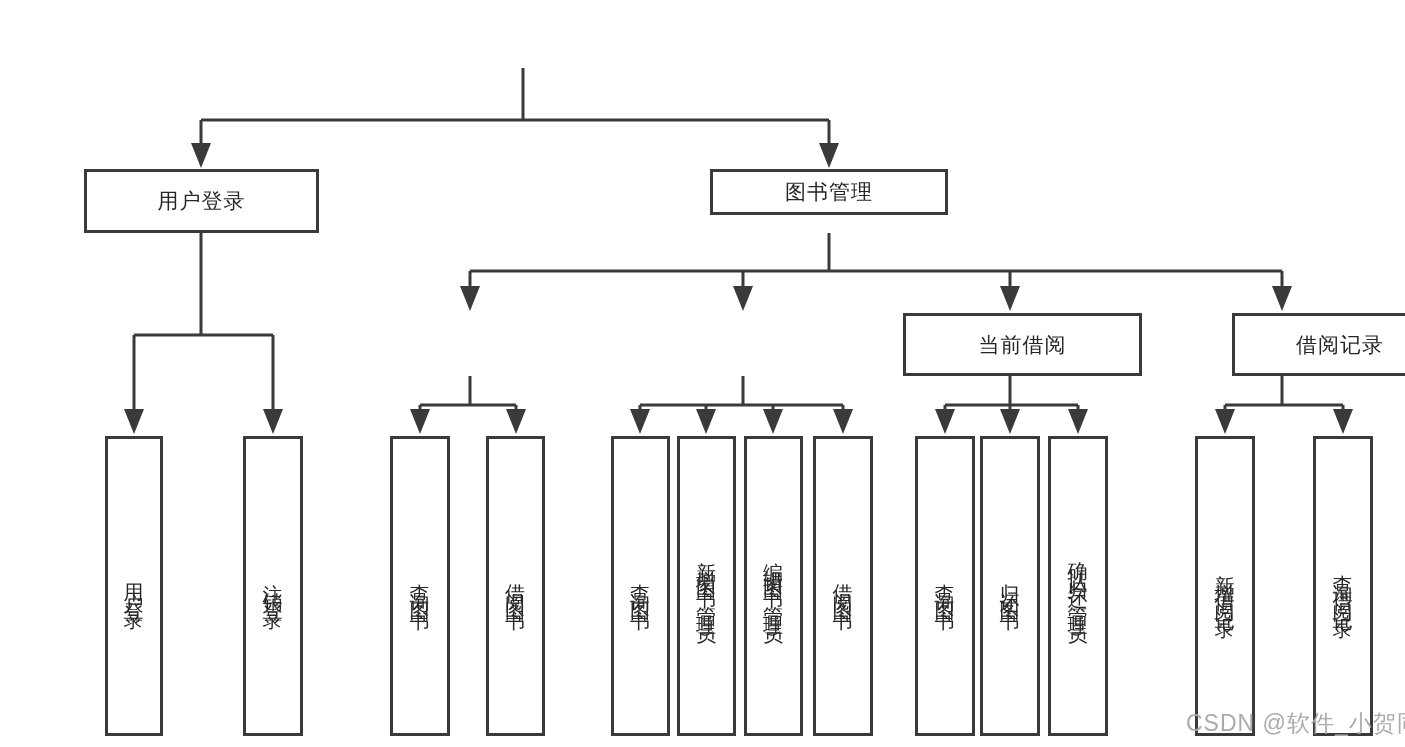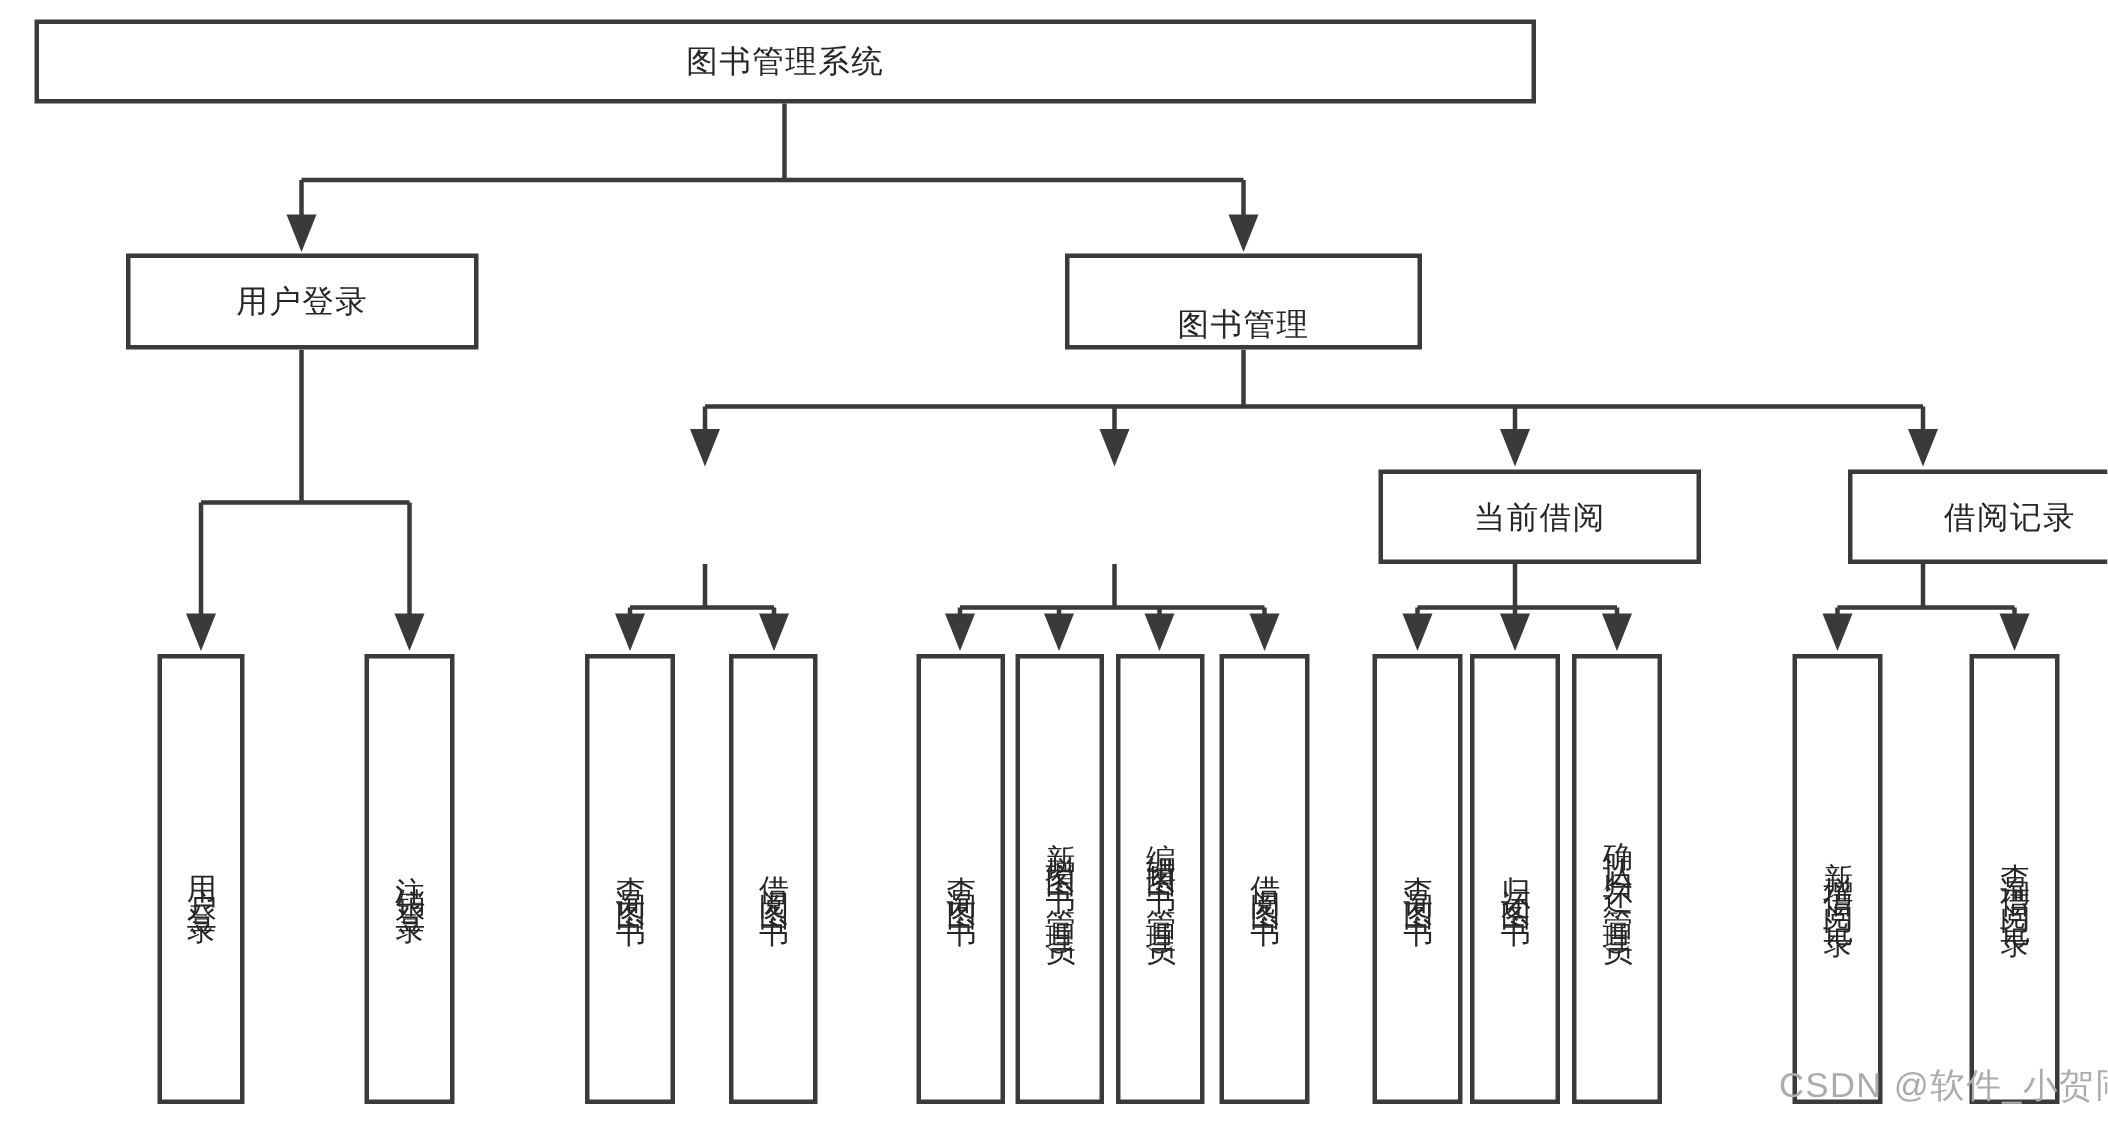--- a/index.html
+++ b/index.html
@@ -41,24 +41,24 @@
     writing-mode: vertical-rl;
     text-orientation: mixed;
     font-size: 20px;
     line-height: 1.1;
     letter-spacing: 9px;
     white-space: nowrap;
   }
   
   #n-root            { left: 23px;   top: 13px;  width: 1001px; height: 56px; }
   #n-user-login      { left: 84px;   top: 169px; width: 235px;  height: 64px; }
-  #n-book-mgmt       { left: 710px;  top: 169px; width: 238px;  height: 64px; align-items: flex-end; }
+  #n-book-mgmt       { left: 710px;  top: 169px; width: 238px;  height: 46px; }
   #n-new-books       { left: 361px;  top: 313px; width: 217px;  height: 63px; }
   #n-book-borrow     { left: 636px;  top: 313px; width: 214px;  height: 63px; }
-  #n-current-borrow  { left: 903px;  top: 313px; width: 215px;  height: 63px; margin-left: 16px; }
+  #n-current-borrow  { left: 903px;  top: 313px; width: 239px;  height: 63px; }
   #n-borrow-records  { left: 1232px; top: 313px; width: 216px;  height: 63px; }
   #n-ul-login        { left: 105px;  top: 436px; width: 58px;   height: 300px; }
   #n-ul-logout       { left: 243px;  top: 436px; width: 60px;   height: 300px; }
   #n-nb-query        { left: 390px;  top: 436px; width: 60px;   height: 300px; }
   #n-nb-borrow       { left: 486px;  top: 436px; width: 59px;   height: 300px; }
   #n-bb-query        { left: 611px;  top: 436px; width: 59px;   height: 300px; }
   #n-bb-add          { left: 677px;  top: 436px; width: 59px;   height: 300px; }
   #n-bb-edit         { left: 744px;  top: 436px; width: 59px;   height: 300px; }
   #n-bb-borrow       { left: 813px;  top: 436px; width: 60px;   height: 300px; }
   #n-cb-query        { left: 915px;  top: 436px; width: 60px;   height: 300px; }
@@ -110,23 +110,20 @@
       <use href="#arr" transform="translate(773,434)"></use>
       <use href="#arr" transform="translate(843,434)"></use>
       <use href="#arr" transform="translate(945,434)"></use>
       <use href="#arr" transform="translate(1010,434)"></use>
       <use href="#arr" transform="translate(1078,434)"></use>
       <use href="#arr" transform="translate(1225,434)"></use>
       <use href="#arr" transform="translate(1343,434)"></use>
     </g>
   </svg>
 
-  <div class="box hbox" id="n-root">
-    <span>图书管理系统</span>
-  </div>
 
   <div class="box hbox" id="n-user-login">
     <span>用户登录</span>
   </div>
   <div class="box hbox" id="n-book-mgmt">
     <span>图书管理</span>
   </div>
 
   <div class="box hbox" id="n-current-borrow">
     <span>当前借阅</span>

